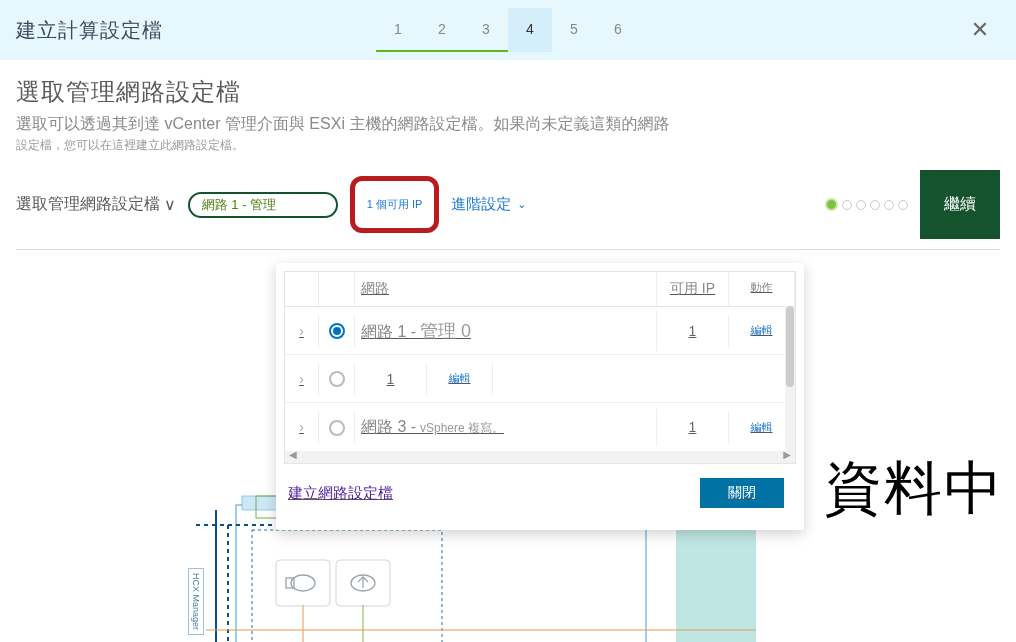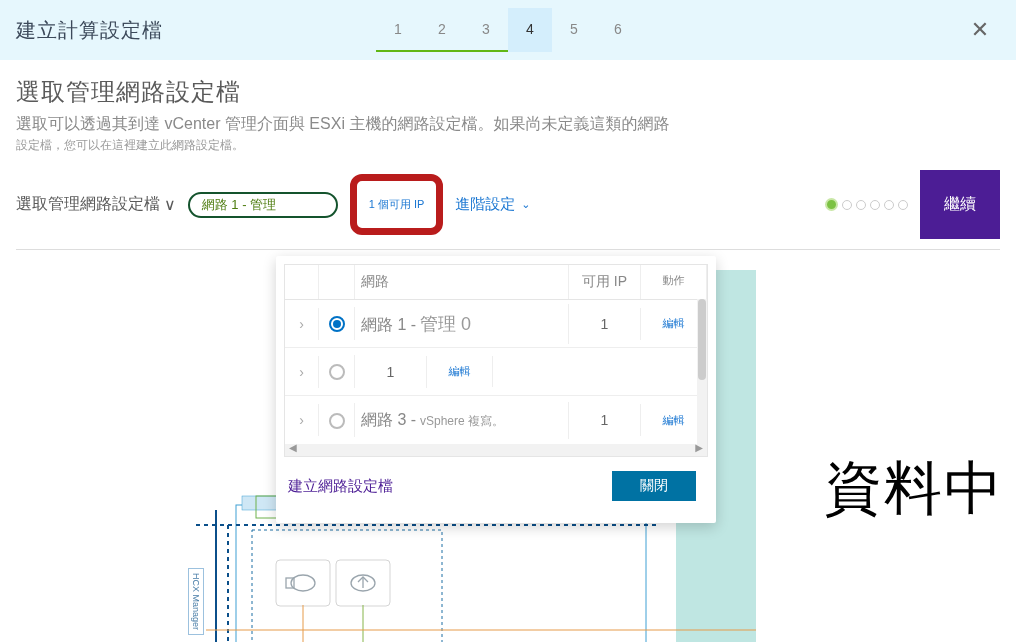--- a/index.html
+++ b/index.html
@@ -17,38 +17,38 @@
   
   .content { padding: 16px 16px 0 16px; }
   .section-title { font-size: 24px; color: #5a5a5a; letter-spacing: 1px; margin-bottom: 6px; }
   .section-desc { font-size: 16px; color: #8a8a8a; margin-bottom: 2px; }
   .section-desc2 { font-size: 12px; color: #9a9a9a; margin-bottom: 16px; }
   
   
   .selector-row { display: flex; align-items: center; gap: 12px; margin-bottom: 8px; }
   .selector-label { font-size: 16px; color: #5a5a5a; display: flex; align-items: center; gap: 4px; }
   .selector-pill { border: 2px solid #14532d; border-radius: 14px; padding: 2px 16px 2px 12px; font-size: 13px; color: #4d7c0f; min-width: 150px; background: #fff; cursor: pointer; }
-  .ip-pill { border: 7px solid #b91c1c; color: #1976d2; border-radius: 12px; padding: 16px 12px; font-size: 11px; }
+  .ip-pill { border: 5px solid #b91c1c; color: #1976d2; border-radius: 12px; padding: 16px 12px; font-size: 11px; }
   .adv-link { color: #1976d2; font-size: 15px; display: flex; align-items: center; gap: 6px; cursor: pointer; }
   .adv-caret { color: #1976d2; font-size: 11px; }
   .spacer { flex: 1; }
   .progress-dots { display: flex; align-items: center; gap: 4px; }
   .dot { width: 10px; height: 10px; border-radius: 50%; border: 1px solid #ccc; }
   .dot.active { background: #7cc243; border: 2px solid #c9e7a7; width: 13px; height: 13px; }
-  .continue-btn { background: #4c1d95; color: #fff; border: none; padding: 24px 24px; font-size: 16px; cursor: pointer; }
+  .continue-btn { background: #14532d; color: #fff; border: none; padding: 24px 24px; font-size: 16px; cursor: pointer; }
   
   .divider { border-top: 1px solid #ddd; margin-top: 10px; }
   
   
   .canvas { position: relative; height: 440px; overflow: hidden; }
   .diagram-bg { position: absolute; left: 180px; top: 0; width: 640px; height: 440px; }
   .big-label { position: absolute; right: -4px; top: 200px; font-size: 58px; color: #000; letter-spacing: 2px; font-weight: 500; white-space: nowrap; }
   
   
-  .popover { position: absolute; left: 260px; top: 6px; width: 440px; background: #fff; box-shadow: 0 4px 14px rgba(0,0,0,0.18); border-radius: 2px; }
+  .popover { position: absolute; left: 260px; top: 13px; width: 528px; background: #fff; box-shadow: 0 4px 14px rgba(0,0,0,0.18); border-radius: 2px; text-decoration: underline; }
   .pop-inner { padding: 8px; }
   .pop-table { width: 100%; border: 1px solid #e5e5e5; position: relative; }
   .pop-scroll-v { position: absolute; right: 0; top: 34px; bottom: 10px; width: 10px; background: #f2f2f2; }
   .pop-scroll-v::after { content:""; position:absolute; left:1px; right:1px; top:0; height:55%; background:#ccc; border-radius:4px;}
   .pop-scroll-h { height: 12px; background: #f2f2f2; position: relative; margin: 0; }
   .pop-scroll-h::before { content:"◀"; position:absolute; left:4px; top:-2px; font-size:10px; color:#999;}
   .pop-scroll-h::after { content:"▶"; position:absolute; right:4px; top:-2px; font-size:10px; color:#999;}
   .th-row { display: flex; border-bottom: 1px solid #e5e5e5; background: #fff; font-size: 14px; color: #888; }
   .th-row > div, .td-row > div { padding: 8px 6px; border-right: 1px solid #eee; }
   .col-exp { width: 34px; text-align: center; }

